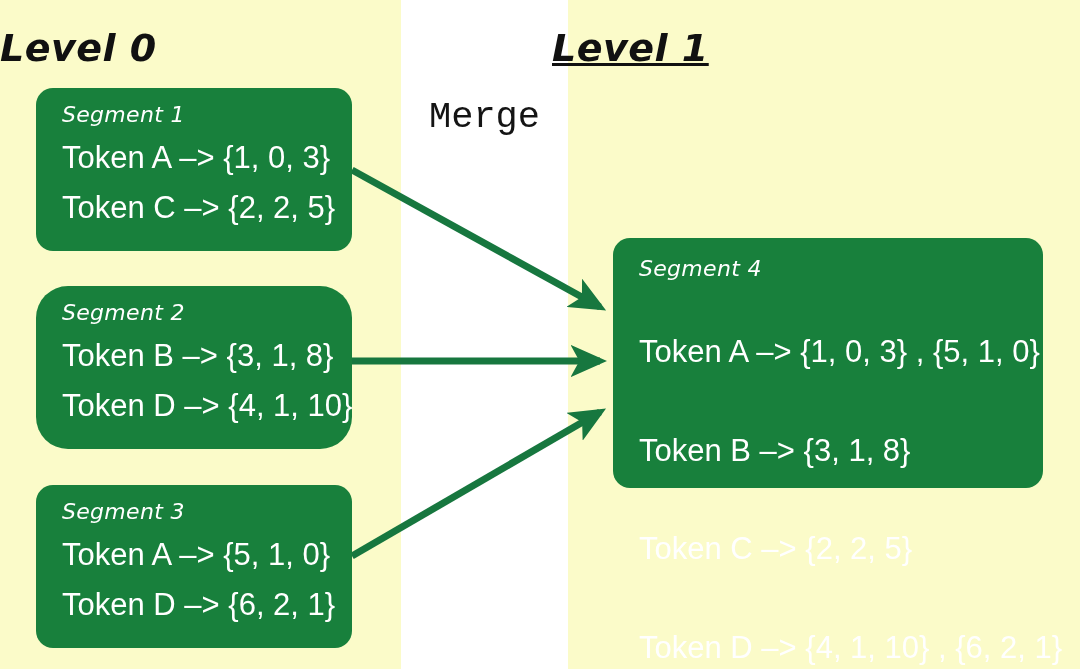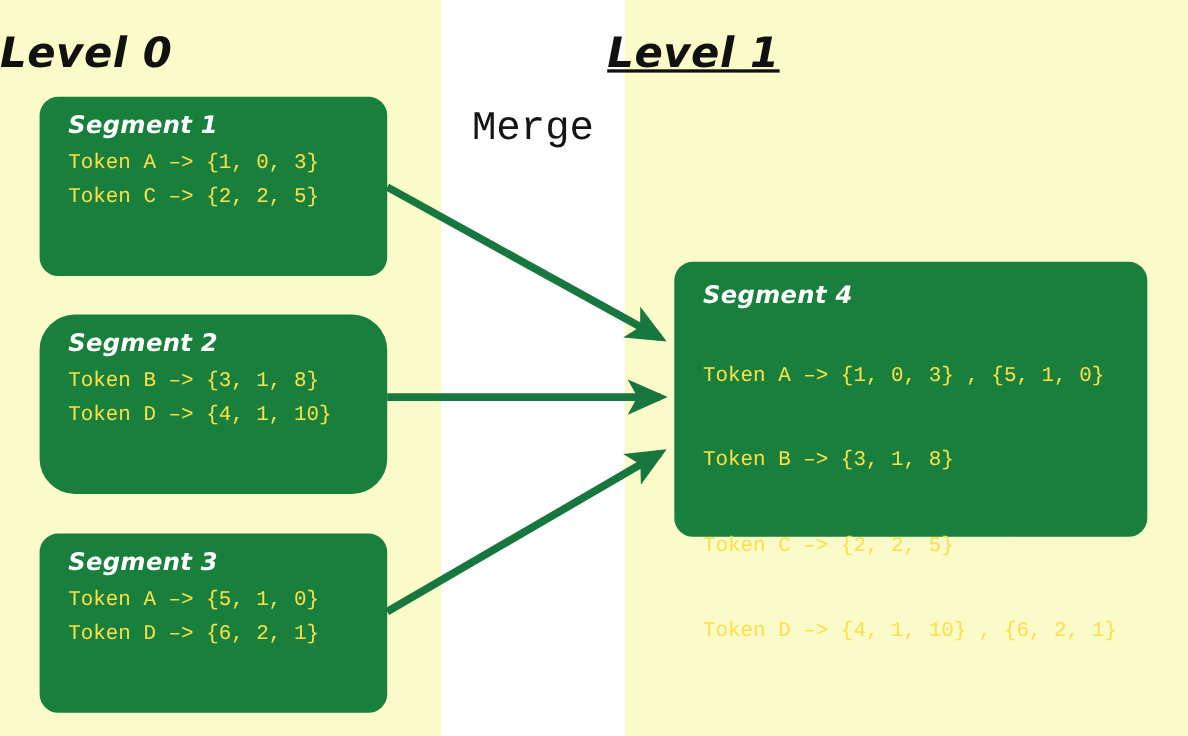--- a/index.html
+++ b/index.html
@@ -57,32 +57,32 @@
   
   .segment {
     position: absolute;
     background: #18803c;
     border-radius: 17px;
     box-sizing: border-box;
     padding: 14px 20px 14px 26px;
   }
   .seg-title {
     font-family: "DejaVu Sans", sans-serif;
-    font-weight: bold;
+    font-weight: normal;
     font-style: italic;
     font-size: 22px;
     color: #ffffff;
     letter-spacing: 0.3px;
     margin: 0 0 6px 0;
     white-space: nowrap;
   }
   .seg-line {
-    font-family: Liberation Mono, monospace;
-    font-size: 19px;
-    color: #fde047;
+    font-family: Liberation Sans, sans-serif;
+    font-size: 31px;
+    color: #ffffff;
     line-height: 1.62;
     white-space: nowrap;
   }
 
   #segment-1 { left: 36px;  top: 88px;  width: 316px; height: 163px; }
   #segment-2 { left: 36px;  top: 286px; width: 316px; height: 163px; border-radius: 32px; }
   #segment-3 { left: 36px;  top: 485px; width: 316px; height: 163px; }
   #segment-4 { left: 613px; top: 238px; width: 430px; height: 250px; padding-top: 18px; }
   #segment-4 .seg-line { line-height: 1.76; margin-top: 44px; }
 

